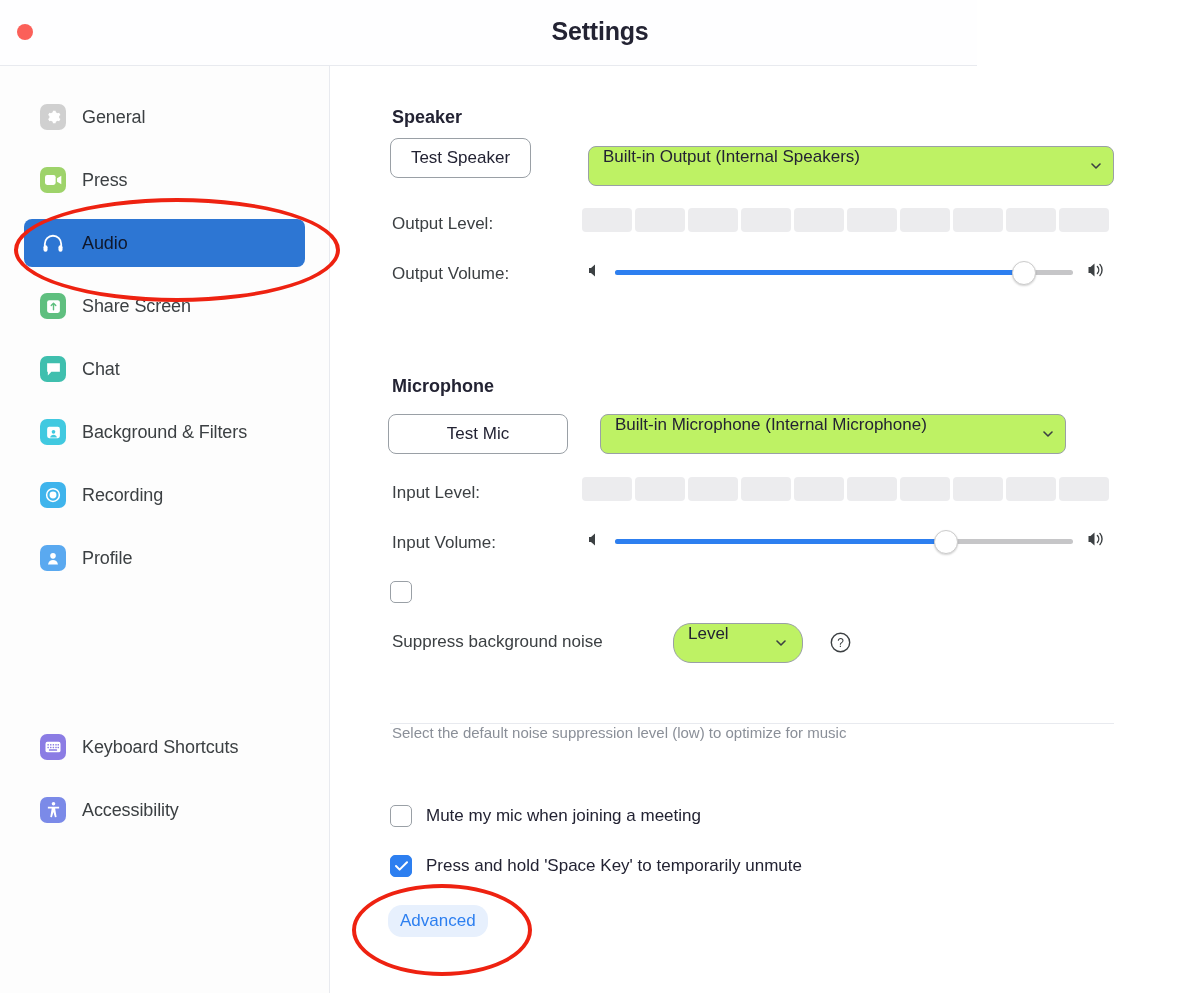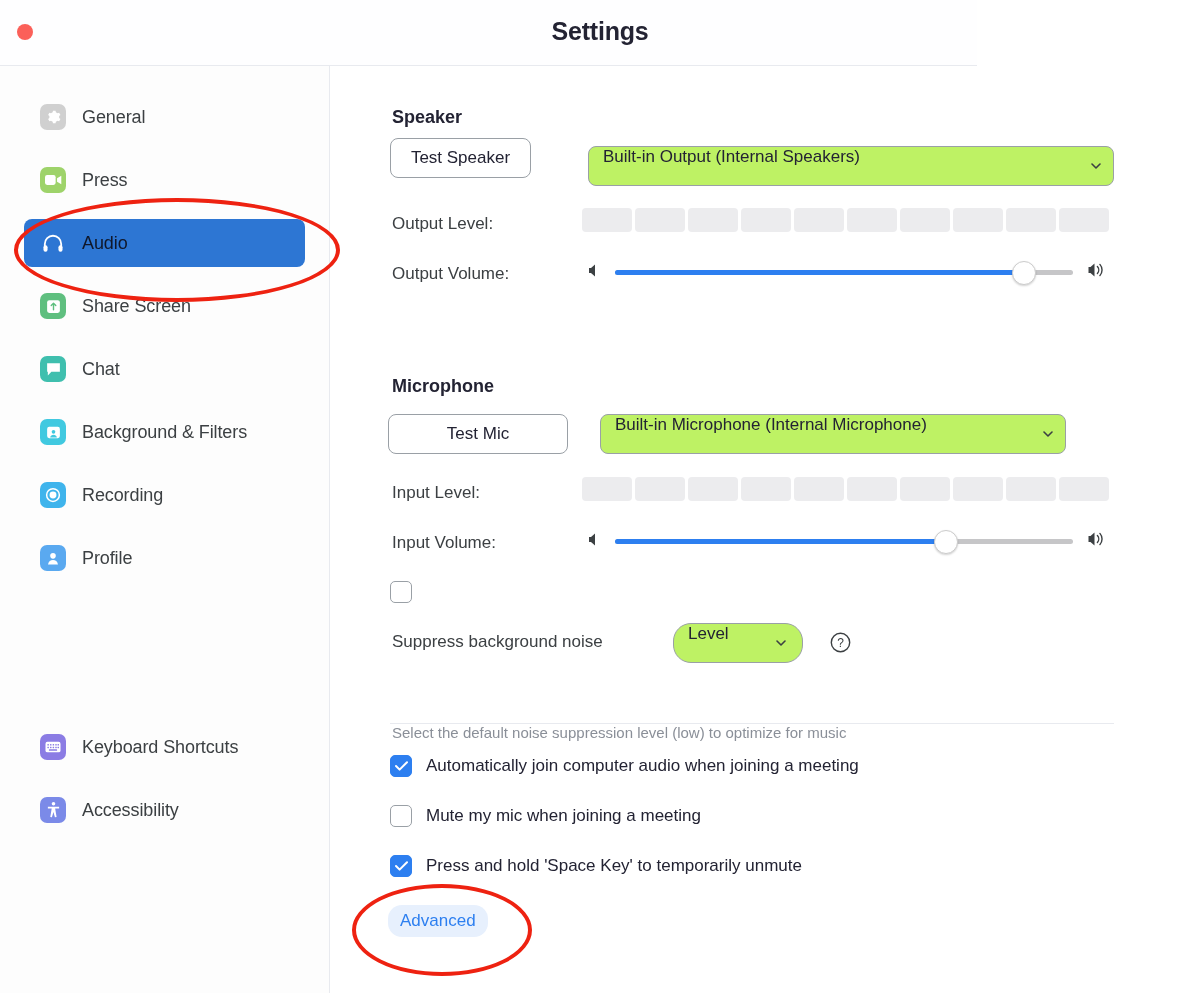--- a/index.html
+++ b/index.html
@@ -523,28 +523,20 @@
       <svg width="21" height="21" viewBox="0 0 21 21" fill="none">
         <circle cx="10.5" cy="10.5" r="9.2" stroke="#3c4043" stroke-width="1.4"></circle>
         <text x="10.5" y="15" text-anchor="middle" font-family="Liberation Sans, sans-serif" font-size="12" fill="#3c4043">?</text>
       </svg>
     </div>
 
     <div class="hint-text" style="left:62px; top:616px">Select the default noise suppression level (low) to optimize for music</div>
 
     <div class="divider" style="left:60px; top:657px; width:724px"></div>
 
-    <div class="check-row" style="left:60px; top:689px">
-      <span class="cbox on">
-        <svg width="13" height="10" viewBox="0 0 13 10" fill="none" stroke="#ffffff" stroke-width="2">
-            <path d="M1 5l3.6 3.6L12 1.2" stroke-linecap="round" stroke-linejoin="round"></path>
-          </svg>
-      </span>
-      <span class="check-label">Automatically join computer audio when joining a meeting</span>
-    </div>
 
     <div class="check-row" style="left:60px; top:739px">
       <span class="cbox off"></span>
       <span class="check-label">Mute my mic when joining a meeting</span>
     </div>
 
     <div class="check-row" style="left:60px; top:789px">
       <span class="cbox on">
         <svg width="13" height="10" viewBox="0 0 13 10" fill="none" stroke="#ffffff" stroke-width="2">
             <path d="M1 5l3.6 3.6L12 1.2" stroke-linecap="round" stroke-linejoin="round"></path>

